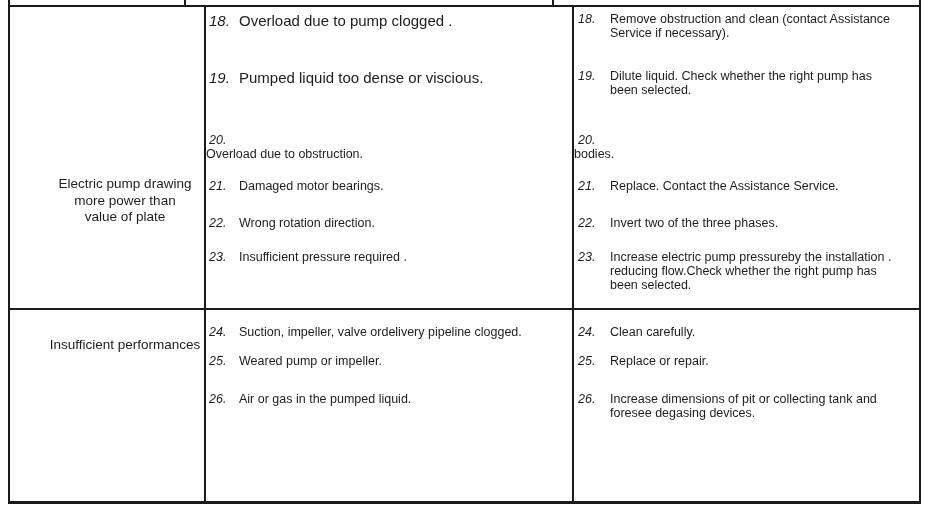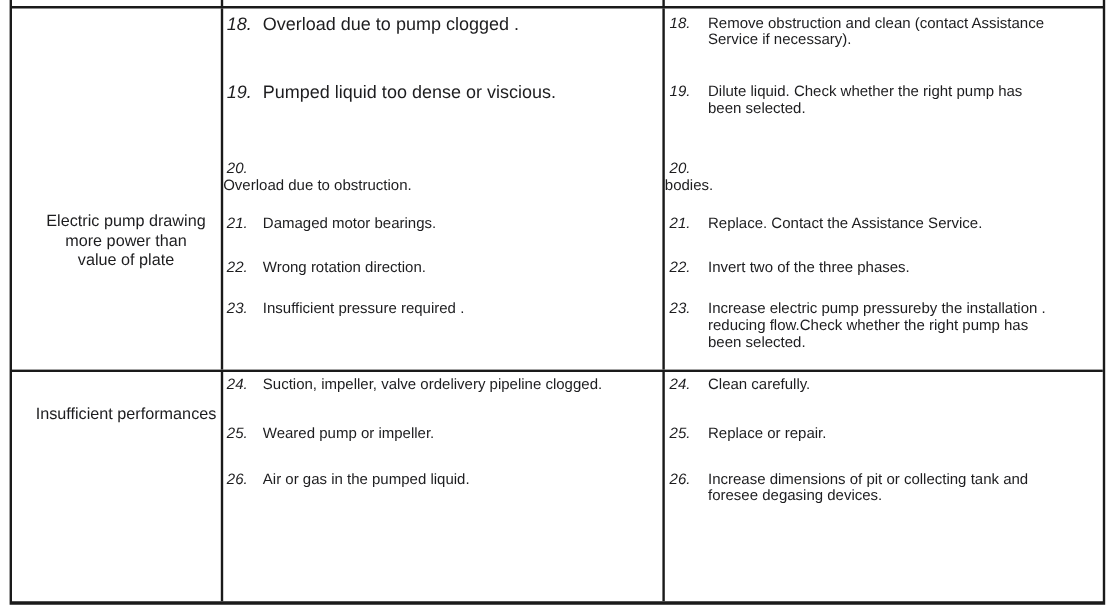--- a/index.html
+++ b/index.html
@@ -21,21 +21,21 @@
     position:absolute;left:8px;top:5px;
     width:913px;height:499px;
     border:2px solid #1a1a1a;
     border-bottom-width:3px;
     display:flex;flex-direction:column;
   }
   .row{display:flex;}
   .row1{height:303px;border-bottom:2px solid #1a1a1a;}
   .row2{flex:1;}
   .cell{position:relative;}
-  .c1{width:176px;border-right:2px solid #1a1a1a;}
+  .c1{width:176px;border-right:2px solid #1a1a1a;margin-left:20px;}
   .c2{width:368px;border-right:2px solid #1a1a1a;}
   .c3{flex:1;}
 
   .problem{
     position:absolute;left:0;right:0;
     text-align:center;
     font-size:13.5px;line-height:16.5px;padding-left:16px;
   }
   .row1 .problem{top:169px;padding-left:16px;}
   .row2 .problem{top:27px;}
@@ -50,21 +50,21 @@
   .c3 .item .num{width:36px;padding-left:4px;}
   .item .txt{flex:1;}
 
   
   .row1 .cell .item:nth-child(1){top:5px;}
   .row1 .cell .item:nth-child(2){top:62px;}
   .row1 .cell .item:nth-child(3){top:126px;flex-direction:column;}
   .row1 .cell .item:nth-child(4){top:172px;}
   .row1 .cell .item:nth-child(5){top:209px;}
   .row1 .cell .item:nth-child(6){top:243px;}
-  .row2 .cell .item:nth-child(1){top:3px;}
+  .row2 .cell .item:nth-child(1){top:15px;}
   .row2 .cell .item:nth-child(2){top:44px;}
   .row2 .cell .item:nth-child(3){top:82px;}
 
   
   .row1 .c2 .item:nth-child(-n+2){font-size:15px;line-height:17px;}
 </style>
 </head>
 <body>
 
 <div class="page">

